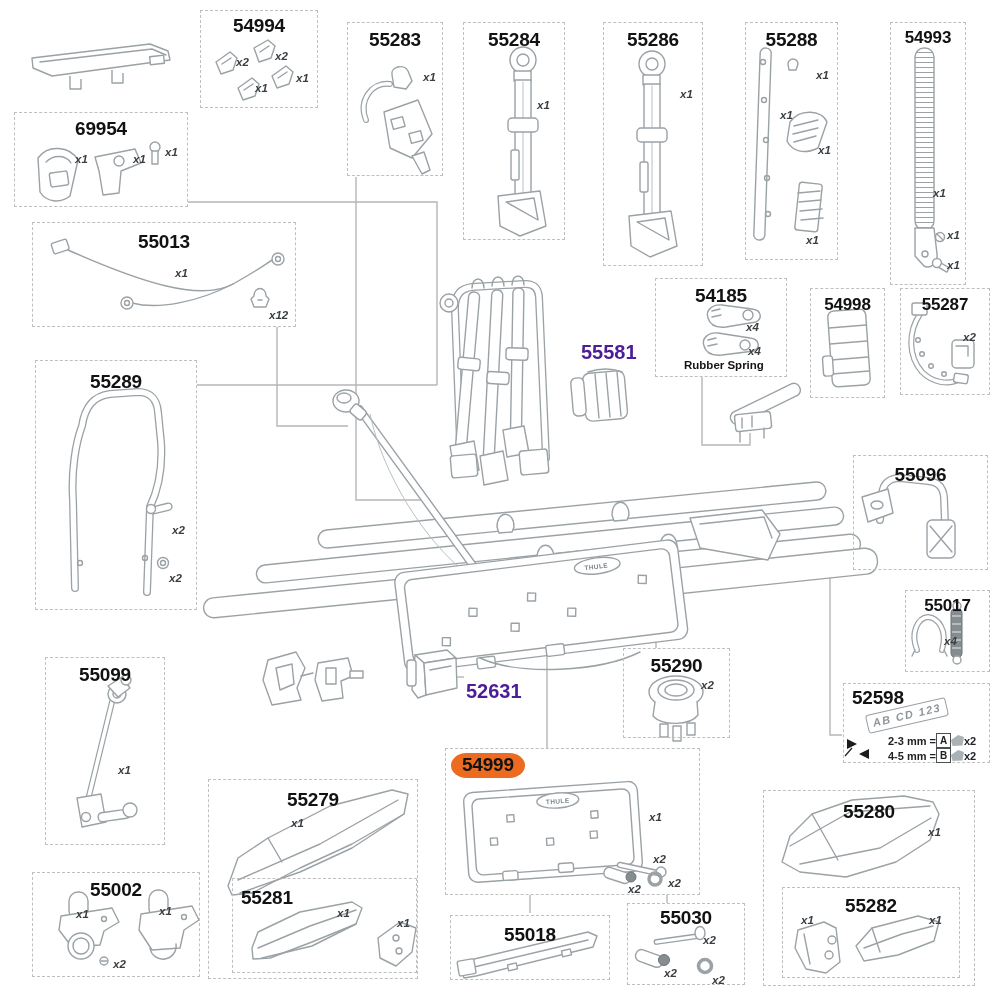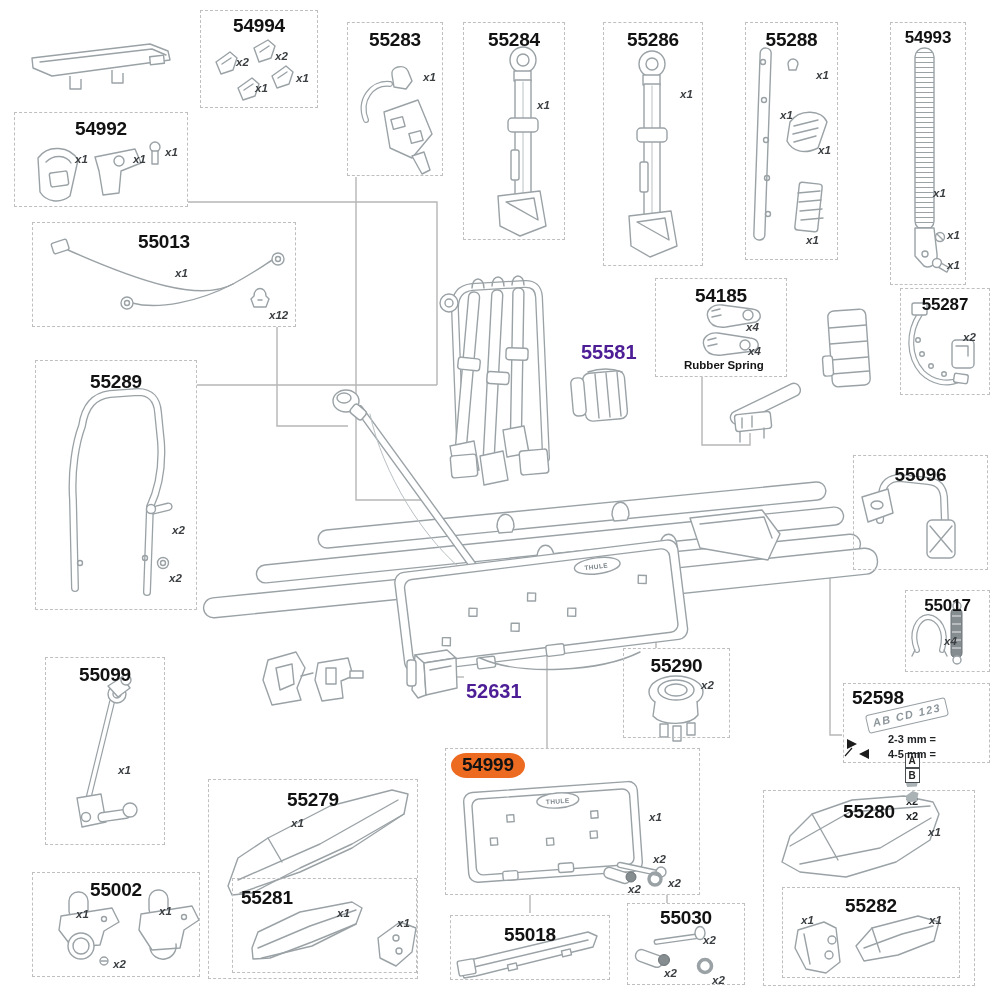--- a/index.html
+++ b/index.html
@@ -8,21 +8,21 @@
   svg.layer{position:absolute;left:0;top:0;}
   .pbox{position:absolute;border:1px dashed #bfbfbf;box-sizing:border-box;background:transparent;}
   .plabel{position:absolute;font-weight:bold;font-size:19px;color:#121212;letter-spacing:-0.2px;white-space:nowrap;}
   .sm{font-size:17px;}
   .ctr{left:0;width:100%;text-align:center;}
   .qty{position:absolute;font-size:11.5px;font-style:italic;font-weight:bold;color:#3b3f42;white-space:nowrap;}
   .hl{background:#ed6a21;border-radius:16px/13px;padding:1px 11px 2px 11px;}
   .note{position:absolute;font-size:11.5px;font-weight:bold;color:#141414;white-space:nowrap;}
   .freelabel{position:absolute;font-weight:bold;font-size:20px;color:#4c1d95;white-space:nowrap;}
   .plate{position:absolute;border:1.6px solid #98a0a4;border-radius:3px;color:#8d969b;font-weight:bold;font-style:italic;font-size:11px;letter-spacing:1.5px;text-align:center;line-height:16px;transform:rotate(-13deg);background:#fff;}
-  .mmrow{position:absolute;display:flex;align-items:center;gap:8px;font-size:11px;font-weight:bold;color:#202325;white-space:nowrap;flex-direction:column;}
+  .mmrow{position:absolute;display:flex;align-items:center;gap:0;font-size:11px;font-weight:bold;color:#202325;white-space:nowrap;}
   .letterbox{display:inline-block;border:1.4px solid #4a4f52;width:13px;height:13px;line-height:13px;text-align:center;font-size:10px;font-weight:bold;color:#222;background:#fff;}
   .wedge{display:inline-block;width:13px;height:11px;background:#aab2b6;clip-path:polygon(0 45%,55% 0,100% 18%,88% 95%,12% 100%);}
   
   .ln{fill:#fff;stroke:#9aa2a6;stroke-width:1.4;stroke-linejoin:round;}
   .lnn{fill:none;stroke:#9aa2a6;stroke-width:1.4;stroke-linejoin:round;stroke-linecap:round;}
   .lt{fill:none;stroke:#b9c0c3;stroke-width:1;stroke-linecap:round;}
   .tube{fill:none;stroke:#9aa2a6;stroke-width:8;stroke-linejoin:round;stroke-linecap:round;}
   .tubein{fill:none;stroke:#fff;stroke-width:5.4;stroke-linejoin:round;stroke-linecap:round;}
   .tubes{fill:none;stroke:#9aa2a6;stroke-width:6;stroke-linejoin:round;stroke-linecap:round;}
   .tubesin{fill:none;stroke:#fff;stroke-width:3.6;stroke-linejoin:round;stroke-linecap:round;}
@@ -408,21 +408,21 @@
 
 <div class="pbox" style="left:200px;top:10px;width:118px;height:98px">
   <span class="plabel ctr" style="top:4px">54994</span>
   <span class="qty" style="left:35px;top:45px">x2</span>
   <span class="qty" style="left:74px;top:39px">x2</span>
   <span class="qty" style="left:54px;top:71px">x1</span>
   <span class="qty" style="left:95px;top:61px">x1</span>
 </div>
 
 <div class="pbox" style="left:14px;top:112px;width:174px;height:95px">
-  <span class="plabel ctr" style="top:5px">54992</span>
+  <span class="plabel ctr" style="top:5px">69954</span>
   <span class="qty" style="left:60px;top:40px">x1</span>
   <span class="qty" style="left:118px;top:40px">x1</span>
   <span class="qty" style="left:150px;top:33px">x1</span>
 </div>
 
 <div class="pbox" style="left:347px;top:22px;width:96px;height:154px">
   <span class="plabel ctr" style="top:6px">55283</span>
   <span class="qty" style="left:75px;top:48px">x1</span>
 </div>
 
@@ -463,20 +463,23 @@
   <span class="qty" style="left:133px;top:211px">x2</span>
 </div>
 
 <div class="pbox" style="left:655px;top:278px;width:132px;height:99px">
   <span class="plabel ctr" style="top:6px">54185</span>
   <span class="qty" style="left:90px;top:42px">x4</span>
   <span class="qty" style="left:92px;top:66px">x4</span>
   <span class="note" style="left:28px;top:80px">Rubber Spring</span>
 </div>
 
+<div class="pbox" style="left:810px;top:288px;width:75px;height:110px">
+  <span class="plabel sm ctr" style="top:6px">54998</span>
+</div>
 
 <div class="pbox" style="left:900px;top:288px;width:90px;height:107px">
   <span class="plabel sm ctr" style="top:6px">55287</span>
   <span class="qty" style="left:62px;top:42px">x2</span>
 </div>
 
 <div class="pbox" style="left:853px;top:455px;width:135px;height:115px">
   <span class="plabel ctr" style="top:8px">55096</span>
 </div>
 

